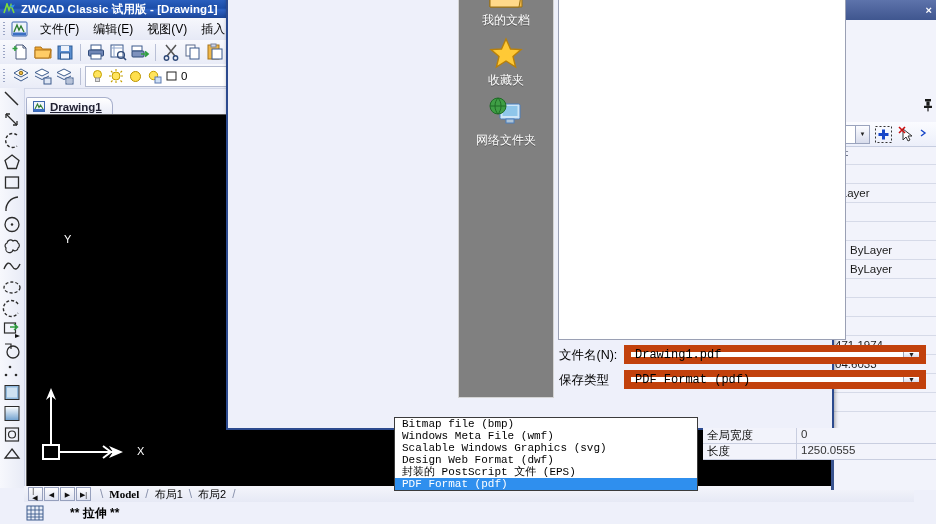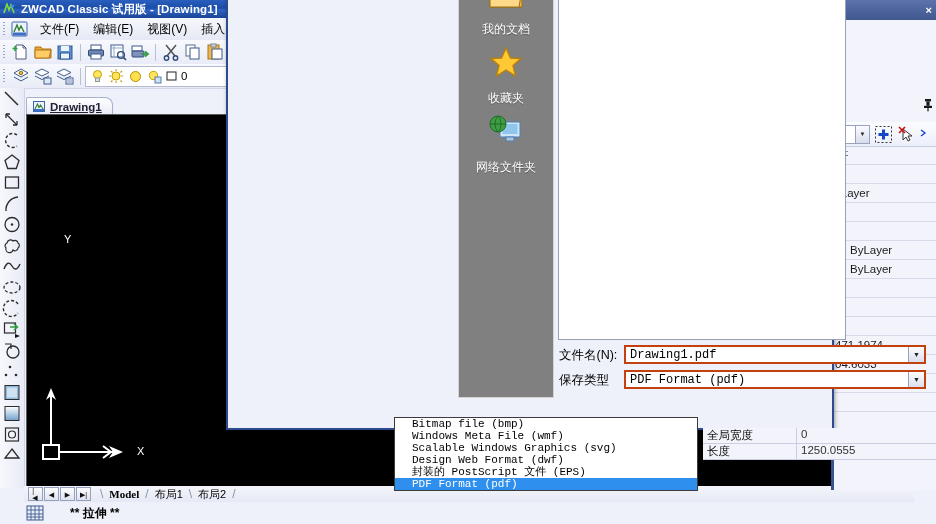--- a/index.html
+++ b/index.html
@@ -126,53 +126,53 @@
     left:226px;top:-30px;width:608px;height:460px;
     background:#eef0fa;border:2px solid #2c4a8e;box-shadow:1px 1px 4px rgba(0,0,0,.35);
     z-index:40;box-sizing:border-box;
   }
   #places-bar{
     left:230px;top:0;width:96px;height:426px;background:#808080;
     border:1px solid #d4d4d4;box-sizing:border-box;z-index:41;
   }
   .place{width:100%;margin-top:4px;display:flex;flex-direction:column;align-items:center;}
   .place .pl-ico{width:40px;height:36px;position:relative;}
-  .place .pl-label{color:#ffffff;font-size:12px;margin-top:10px;text-shadow:0 1px 0 #555;}
+  .place .pl-label{color:#ffffff;font-size:12px;margin-top:1px;text-shadow:0 1px 0 #555;}
 
   #file-list{
     left:330px;top:-24px;width:288px;height:392px;background:#ffffff;
     border:1px solid #9aa0b4;box-sizing:border-box;z-index:41;
   }
 
   .dlg-label{font-size:12.5px;color:#000;font-family:"Liberation Sans","DejaVu Sans",sans-serif;}
   #lbl-filename{left:331px;top:375px;z-index:42;}
   #lbl-filetype{left:331px;top:400px;z-index:42;}
 
   .dlg-combo{
-    height:19px;border:2px solid #c2410c;background:#ffffff;display:flex;align-items:stretch;z-index:42;
+    height:19px;border:7px solid #c2410c;background:#ffffff;display:flex;align-items:stretch;z-index:42;
     box-sizing:border-box;
   }
   .dlg-combo .cv{
     flex:1;display:flex;align-items:center;padding-left:4px;
     font-family:"Liberation Mono","DejaVu Sans Mono",monospace;font-size:12px;color:#000;
   }
   .dlg-combo .carat{
     width:15px;background:linear-gradient(to bottom,#fdfdff,#dadeee);
     border-left:1px solid #9aa1b5;display:flex;align-items:center;justify-content:center;
     font-size:7px;color:#222;
   }
   #combo-filename{left:396px;top:373px;width:302px;}
   #combo-filetype{left:396px;top:398px;width:302px;}
 
   #type-dropdown{
     left:394px;top:417px;width:304px;
     border:1px solid #3b3b3b;background:#ffffff;z-index:70;box-sizing:border-box;
   }
   #type-dropdown .opt{
-    height:12px;line-height:12px;padding-left:17px;
+    height:12px;line-height:12px;padding-left:7px;
     font-family:"Liberation Mono","DejaVu Sans Mono",monospace;font-size:11px;color:#000;white-space:nowrap;
   }
   #type-dropdown .opt.sel{background:#2f8fee;color:#ffffff;}
 
   
   .ucs-label{color:#fff;font-family:"Liberation Sans",sans-serif;font-size:11px;}
 </style>
 </head>
 <body>
 

